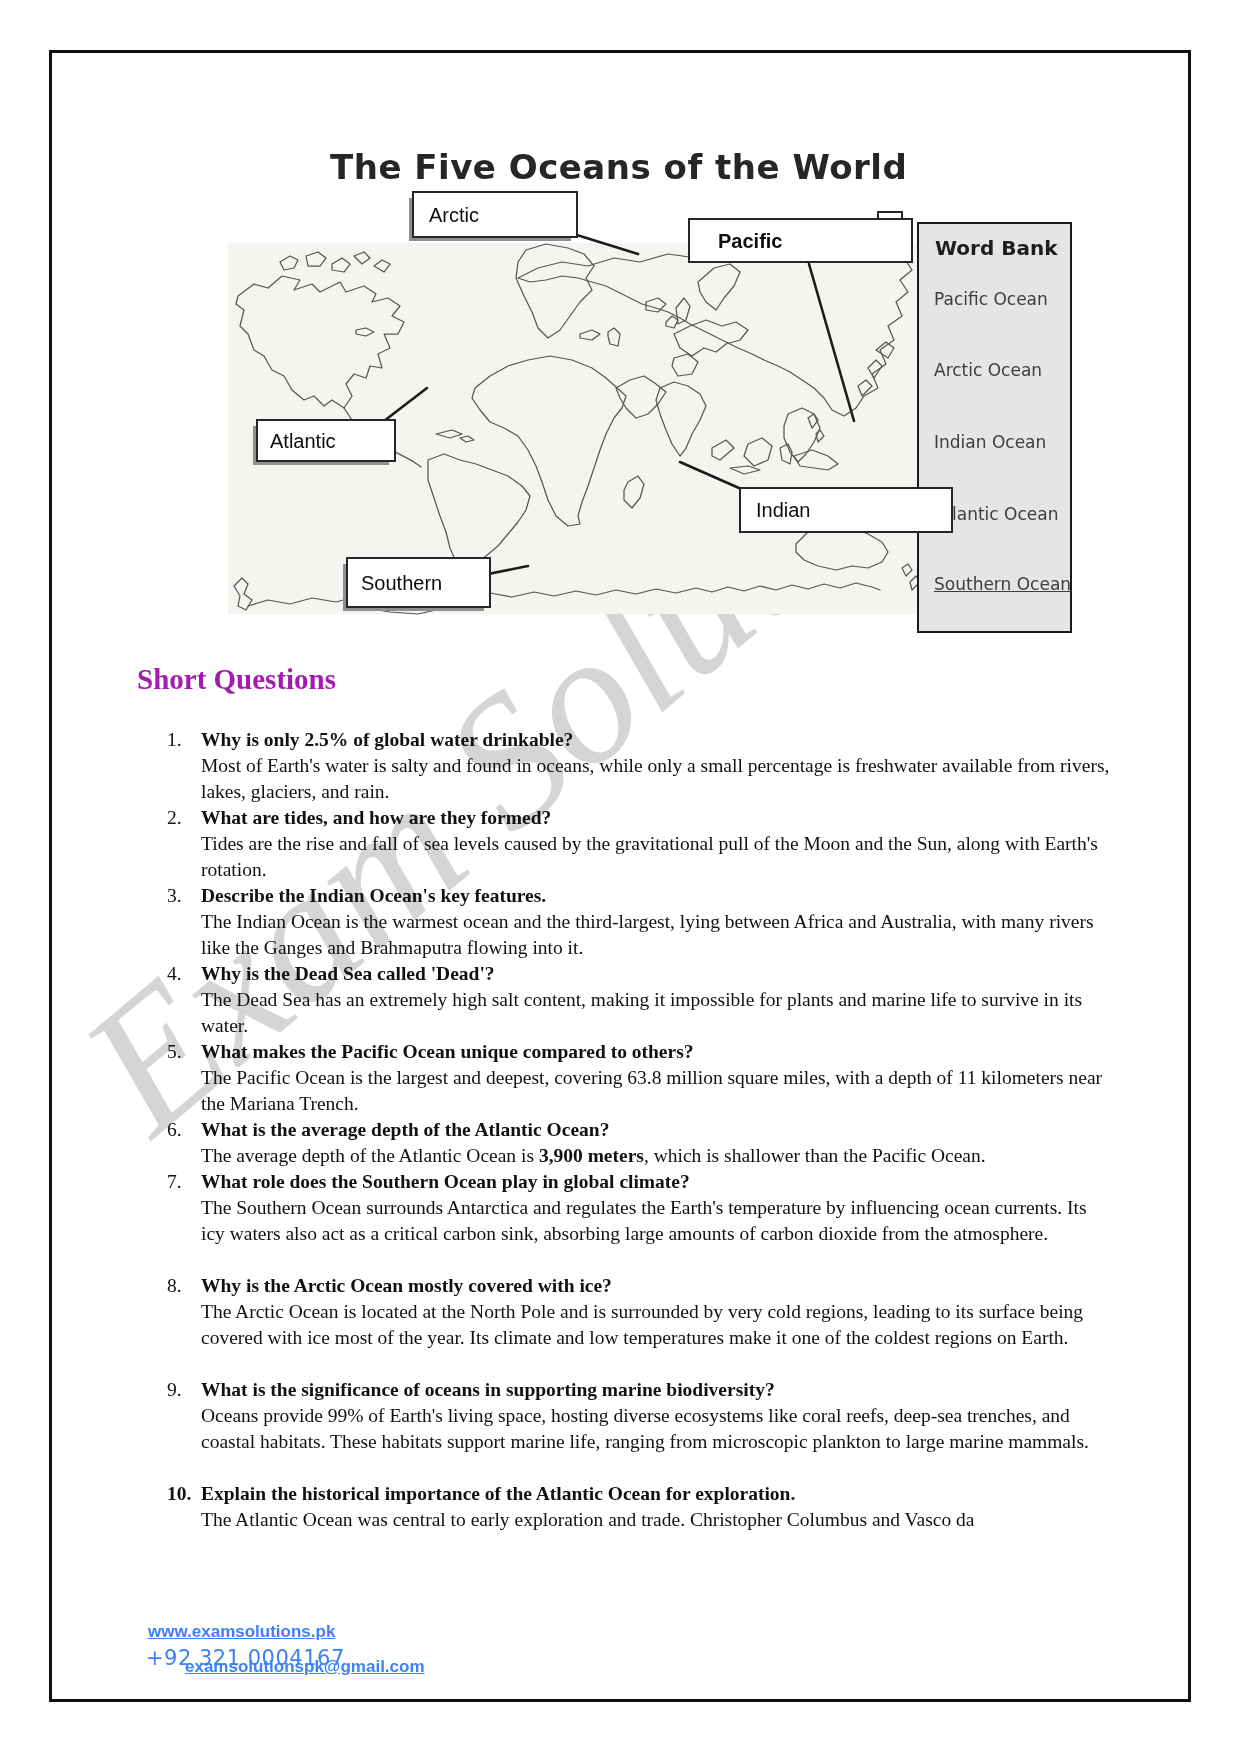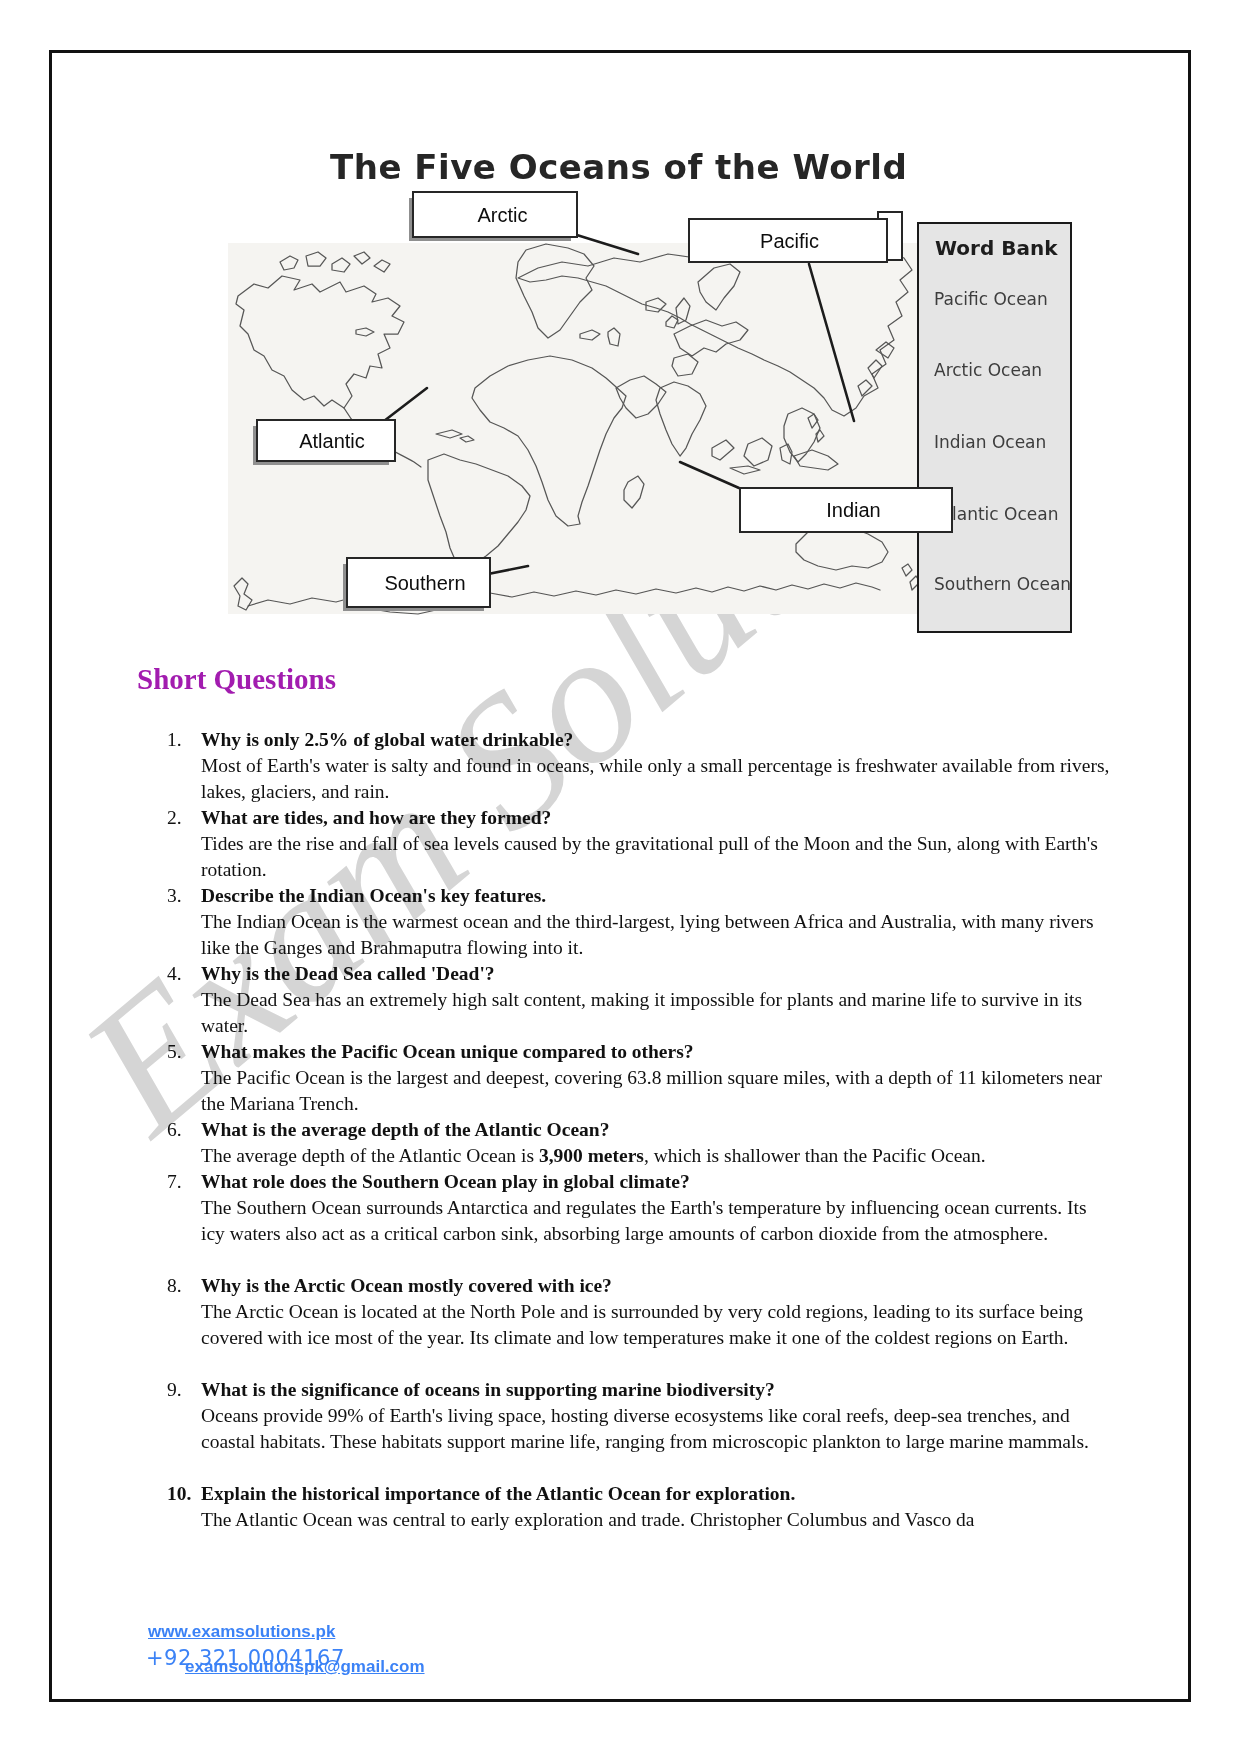--- a/index.html
+++ b/index.html
@@ -24,29 +24,29 @@
   }
   .map-svg{left:228px;top:238px;z-index:3;}
   .leader-svg{left:228px;top:130px;z-index:4;}
   
   .wordbank{
     left:917px;top:222px;width:151px;height:407px;background:#e5e5e5;
     border:2.5px solid #1a1a1a;z-index:3;
   }
   .wb-title{position:absolute;left:16px;top:12px;font:bold 20px "DejaVu Sans",sans-serif;color:#1d1d1d;}
   .wb-item{position:absolute;left:15px;font:17px "DejaVu Sans",sans-serif;color:#3d3d3d;white-space:nowrap;}
-  .wb-0{top:65px;} .wb-1{top:136px;} .wb-2{top:208px;} .wb-3{top:280px;} .wb-4{top:350px;}
+  .wb-0{top:65px;} .wb-1{top:136px;} .wb-2{top:208px;} .wb-3{top:280px;} .wb-4{top:350px;text-decoration:underline;}
   
   .maplabel{
     position:absolute;background:#ffffff;border:2px solid #262626;z-index:5;
-    display:flex;align-items:center;font:20px/1 "Liberation Sans",sans-serif;color:#0d0d0d;justify-content:center;
+    display:flex;align-items:center;font:20px/1 "Liberation Sans",sans-serif;color:#0d0d0d;
   }
   .lab-shadow{box-shadow:-5px 5px 0 -2px #8f8f8f;}
   .lab-arctic{left:412px;top:191px;width:147px;height:43px;padding-left:15px;}
-  .lab-pacific{left:688px;top:218px;width:193px;height:41px;padding-left:3px;}
+  .lab-pacific{left:688px;top:218px;width:193px;height:41px;padding-left:28px;font-weight:bold;}
   .lab-atlantic{left:256px;top:419px;width:124px;height:39px;padding-left:12px;}
   .lab-indian{left:739px;top:487px;width:195px;height:42px;padding-left:15px;}
   .lab-southern{left:346px;top:557px;width:128px;height:47px;padding-left:13px;}
   .pacific-back{left:877px;top:211px;width:22px;height:46px;border:2px solid #262626;background:#fff;z-index:4;}
   
   .section-heading{left:137px;top:661px;z-index:6;font:bold 29px/36px "Liberation Serif",serif;color:#a21caf;}
   .qa-list{left:167px;top:727px;width:944px;z-index:6;}
   .qa{display:flex;font:19.5px/26px "Liberation Serif",serif;color:#111;}
   .qa .num{width:34px;flex:none;}
   .qa.gap{margin-top:26px;}

